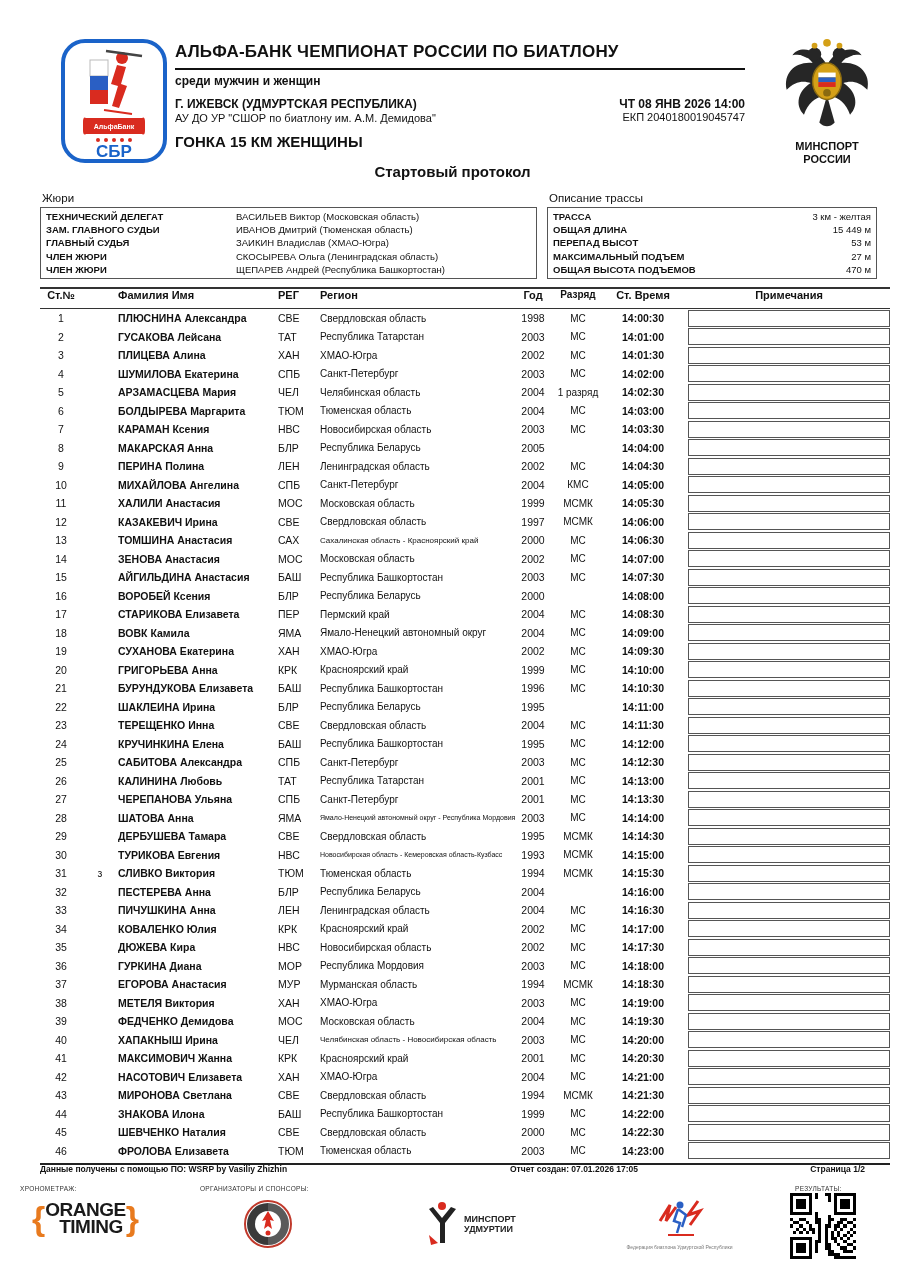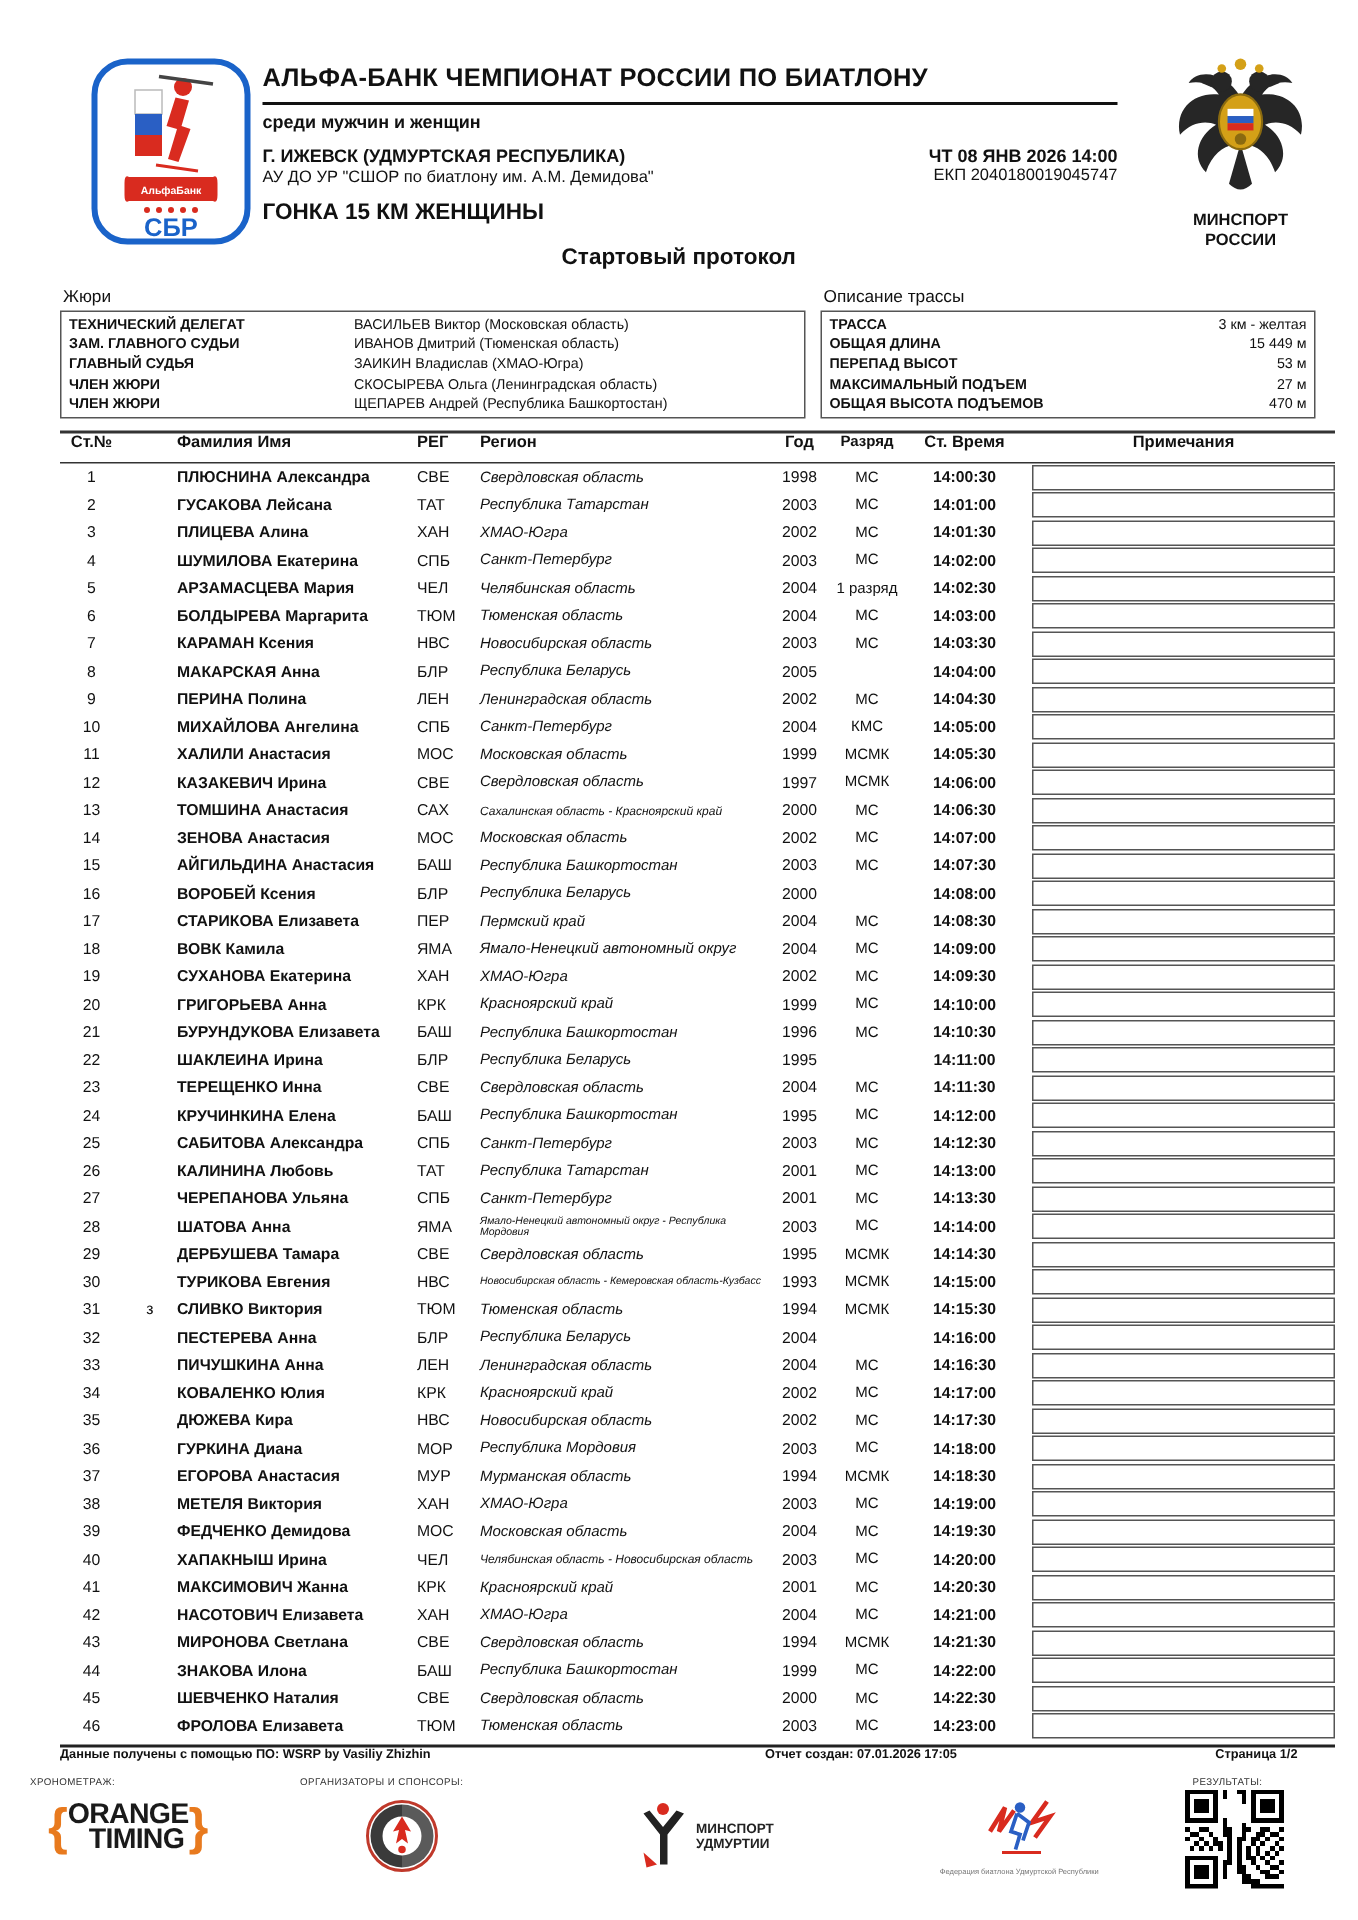--- a/index.html
+++ b/index.html
@@ -42,21 +42,21 @@
   .c-mark{width:36px;text-align:center;flex:none;font-size:10px;}
   .c-name{width:160px;flex:none;font-weight:bold;}
   .c-reg{width:42px;flex:none;}
   .c-region{width:196px;flex:none;}
   .c-year{width:34px;text-align:center;flex:none;}
   .c-rank{width:56px;text-align:center;flex:none;font-size:10px;}
   .c-time{width:74px;text-align:center;flex:none;font-weight:bold;font-size:11px;}
   .c-gap{width:8px;flex:none;}
   .c-notes{width:202px;flex:none;text-align:center;}
   .trow span{font-size:10.5px;}
-  .trow .c-region{font-size:10px;font-style:italic;}
+  .trow .c-region{font-size:10px;}
   .trow .c-region.sm{font-size:8px;}
   .trow .c-region.xs{font-size:7px;}
   .trow .c-rank{font-size:10px;}
   .notes-box{height:15px;border:1px solid #555;background:#fff;}
 
   
   .doc-footer{position:absolute;top:1163px;left:0;width:905px;height:117px;}
   .f-line{position:absolute;top:0;left:40px;width:850px;border-top:2px solid #222;}
   .f-textrow{position:absolute;top:1px;left:40px;width:850px;display:flex;font-size:8.5px;font-weight:bold;}
   .f-soft{width:470px;}

